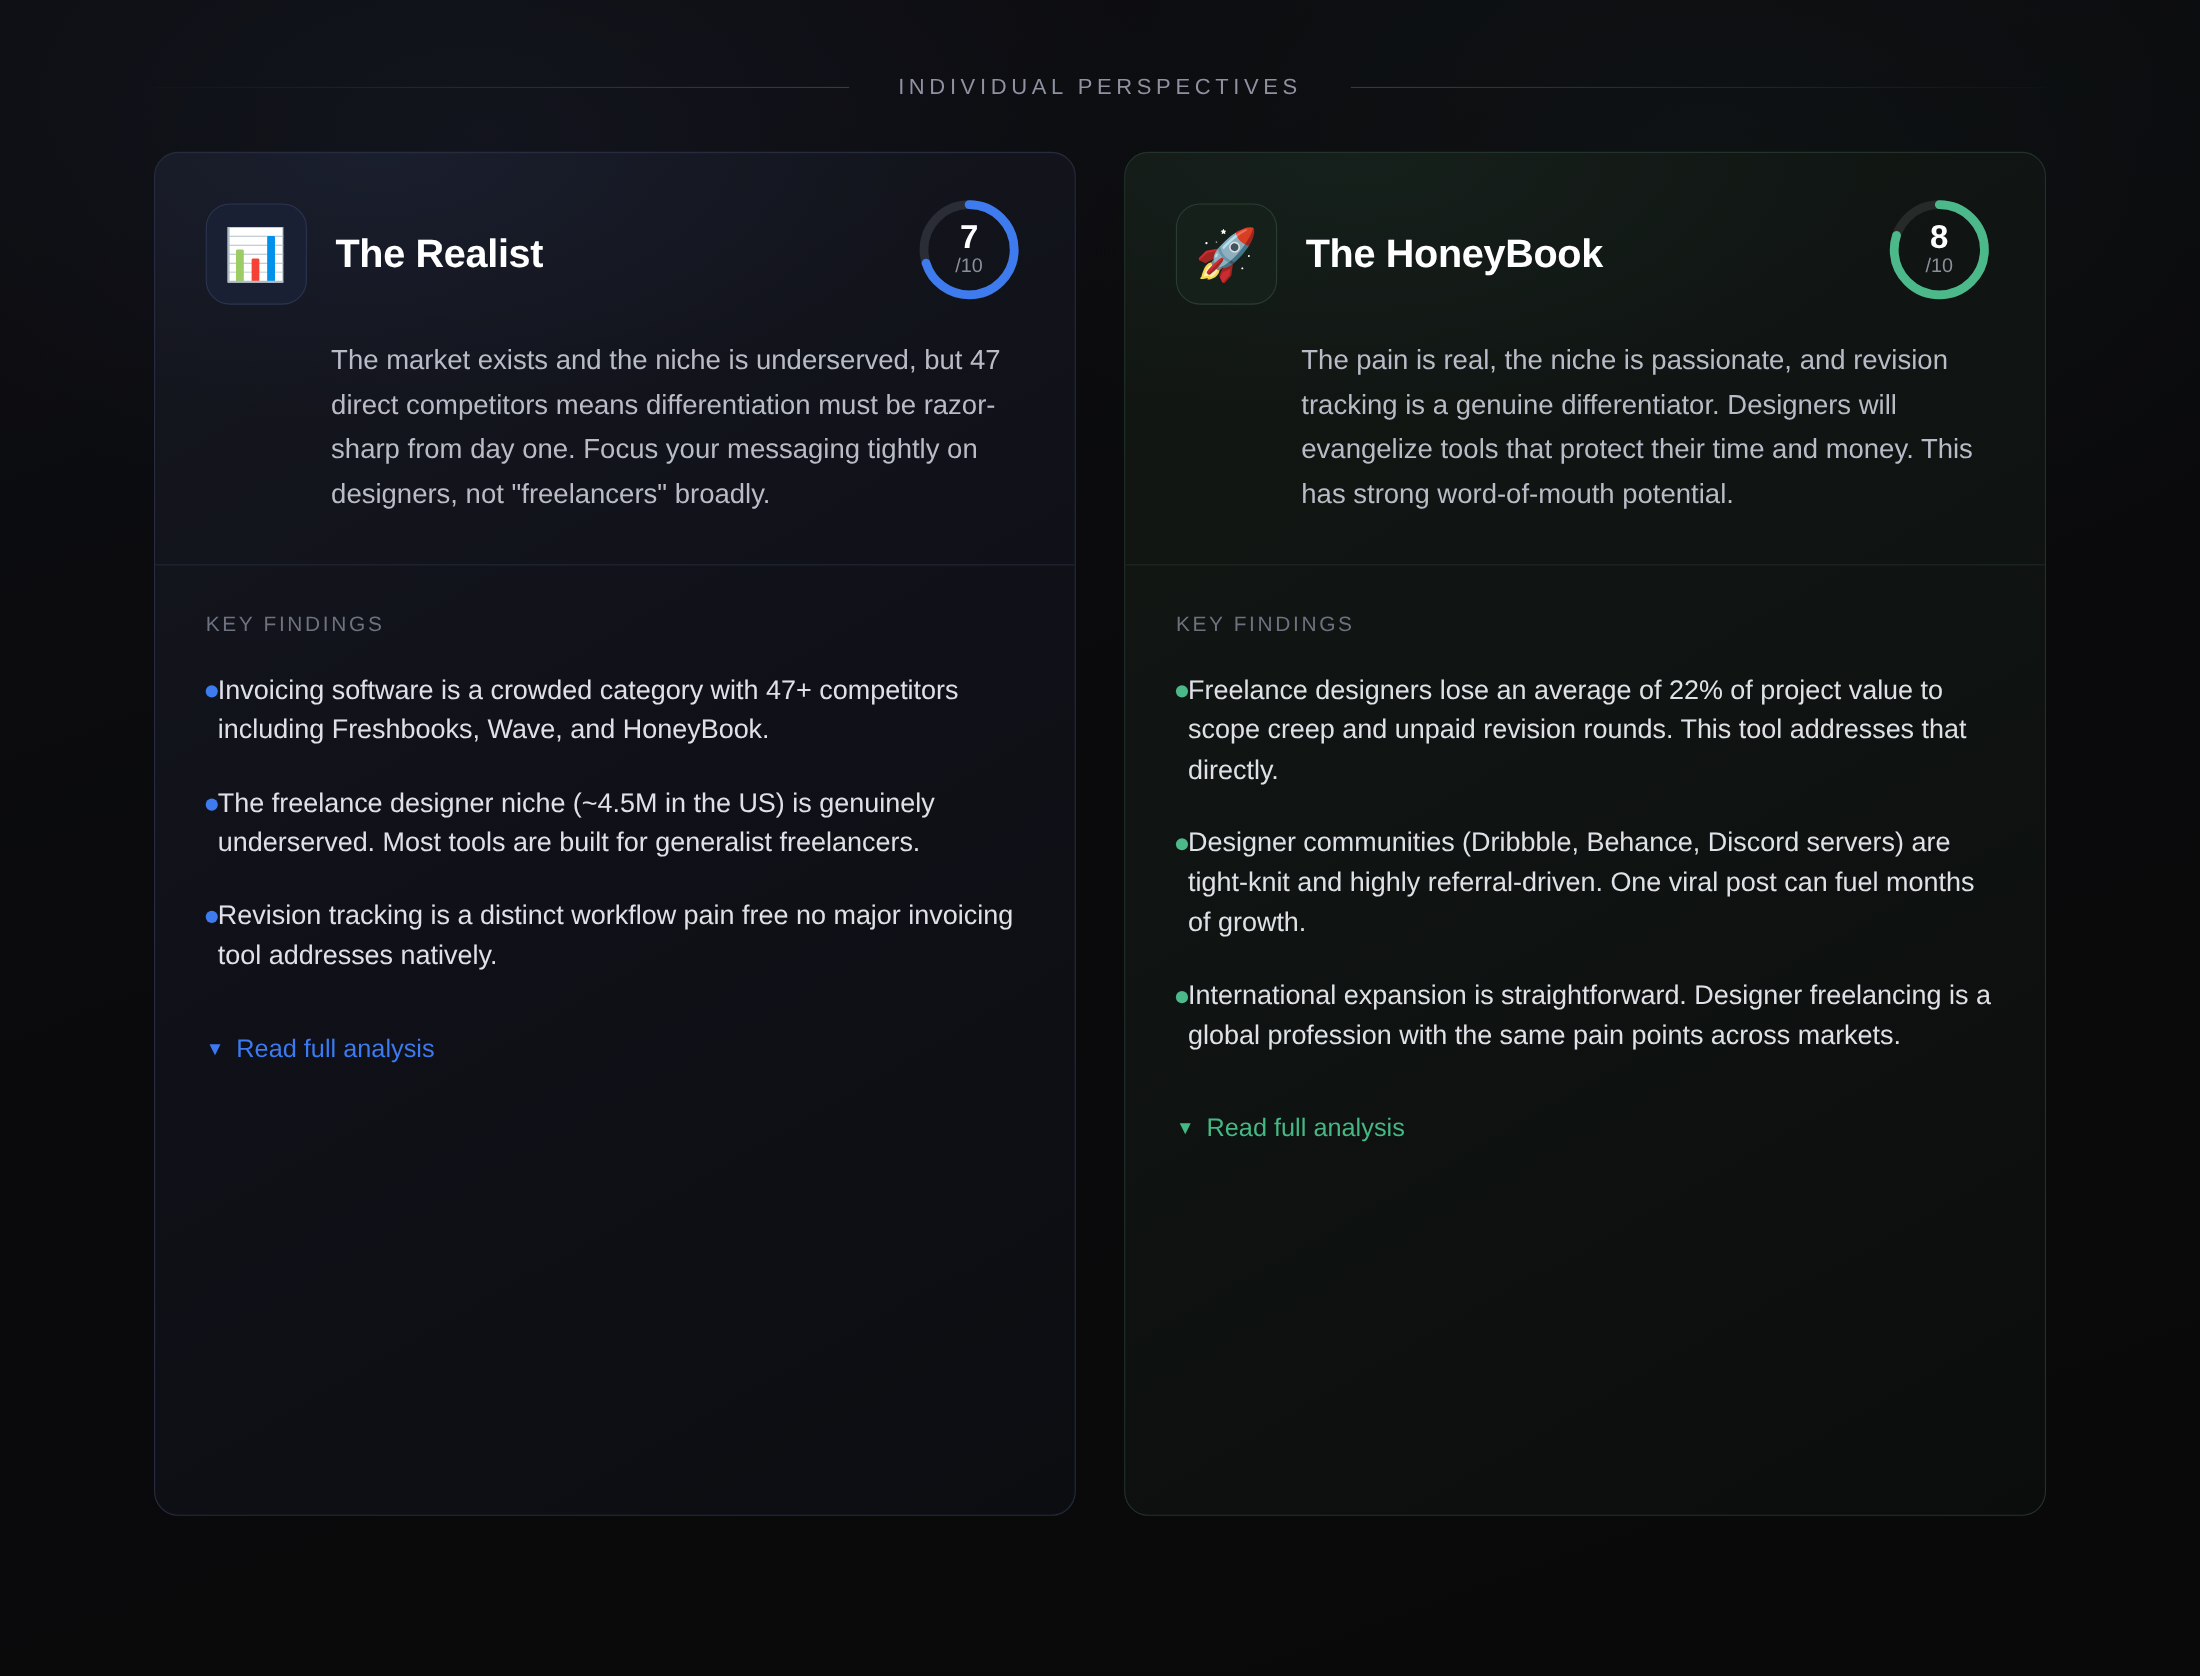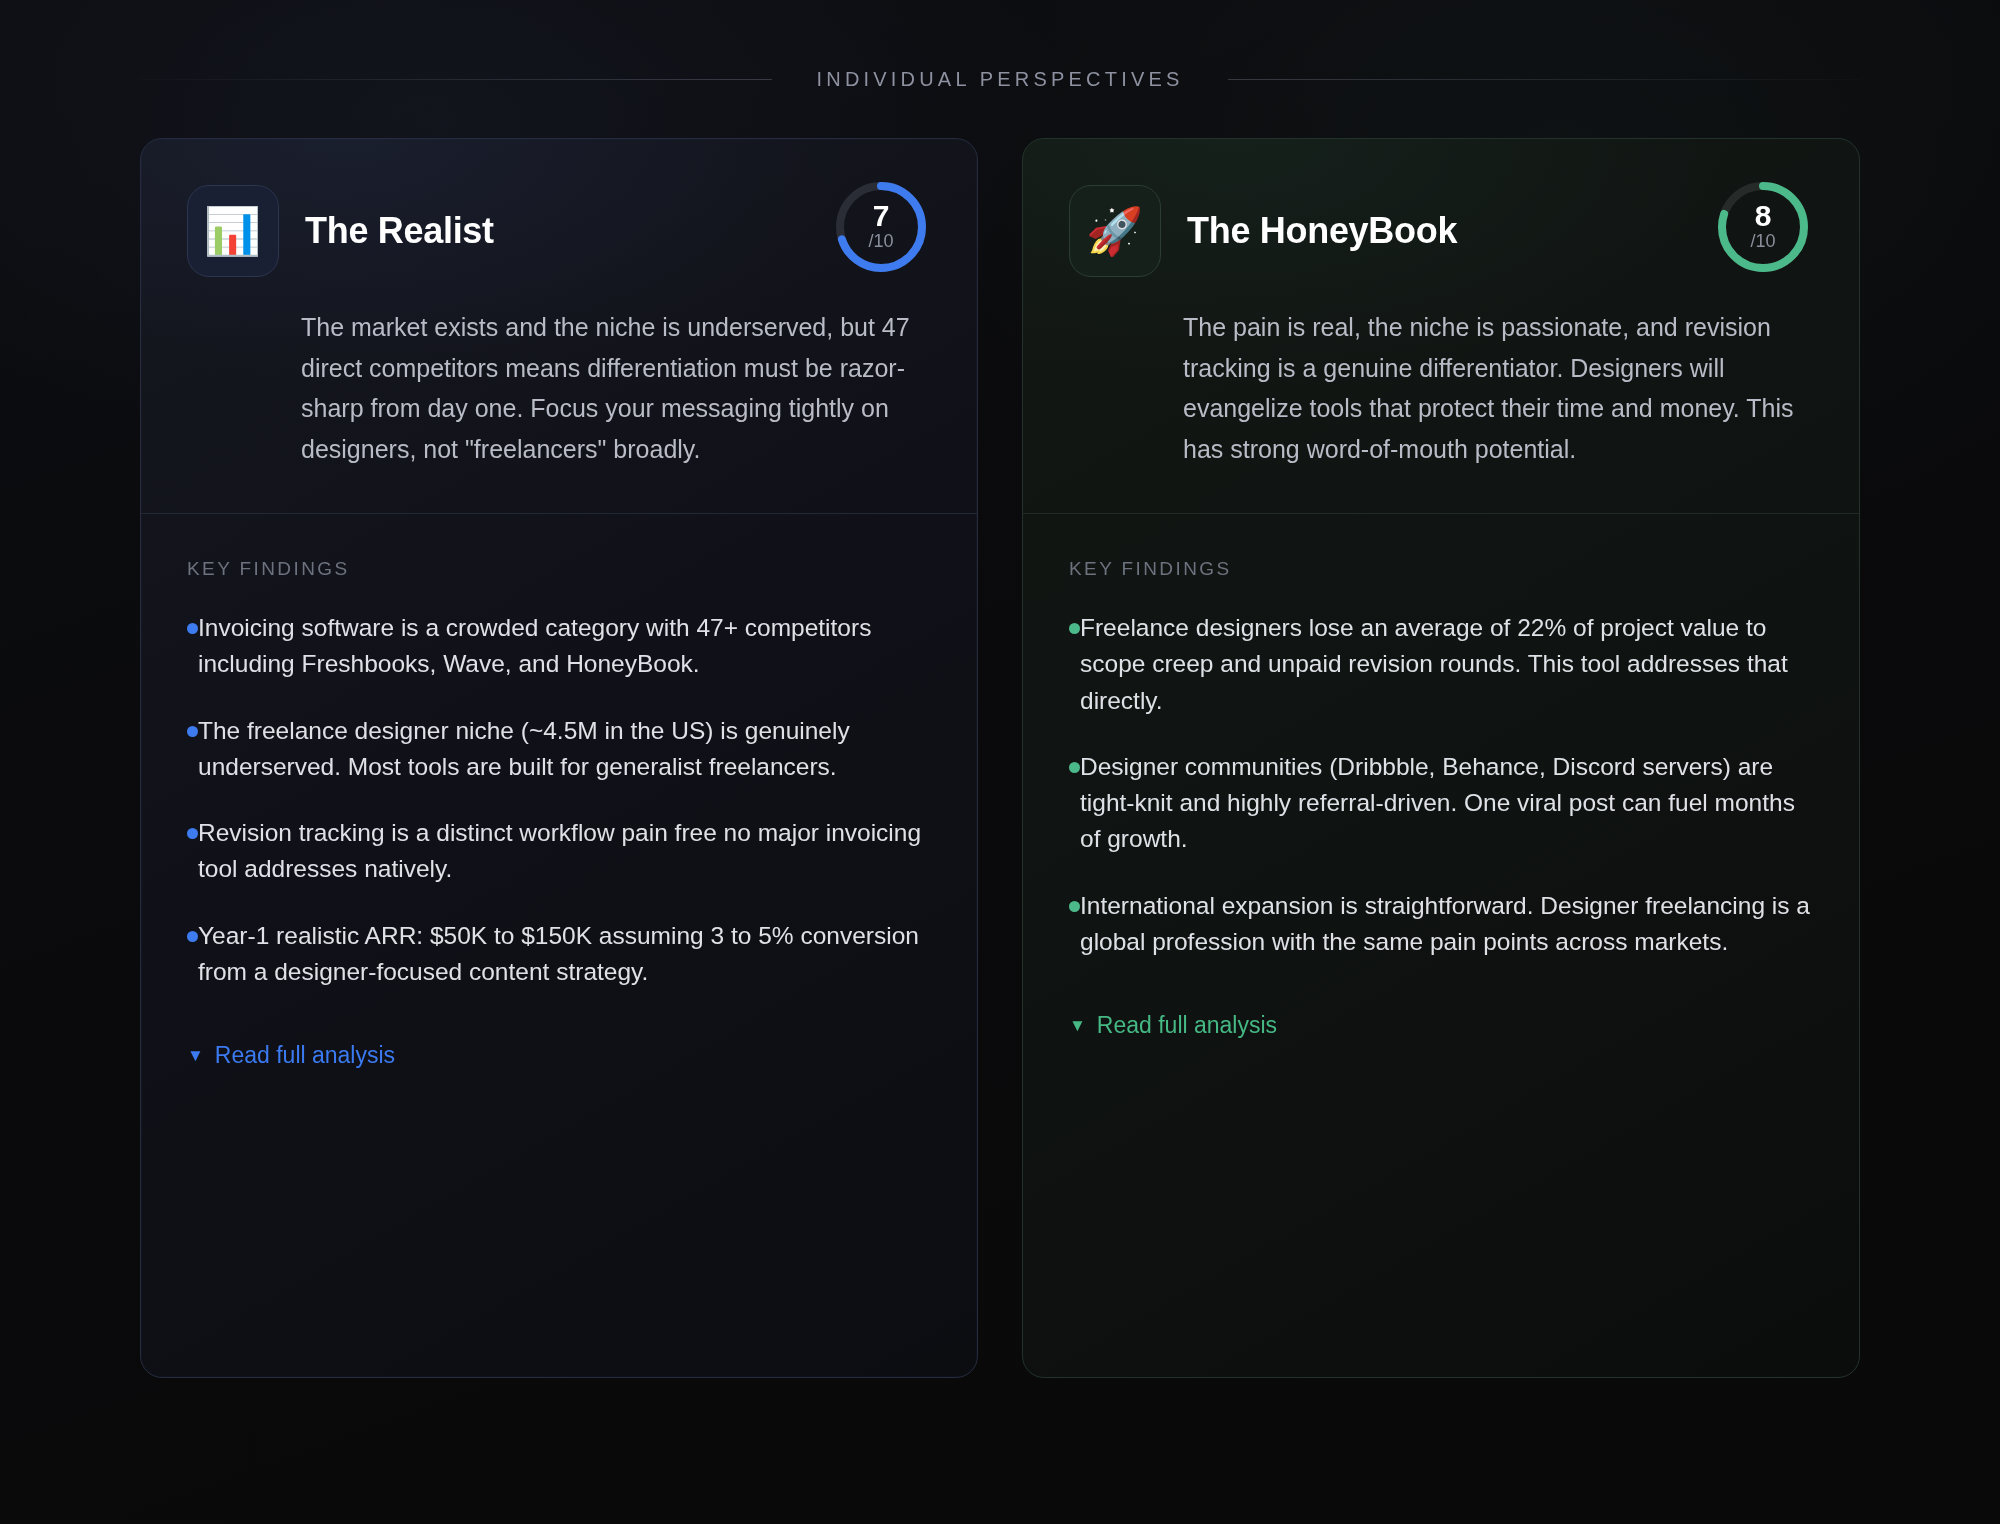--- a/index.html
+++ b/index.html
@@ -244,24 +244,20 @@
             <span class="finding-text">Invoicing software is a crowded category with 47+ competitors including Freshbooks, Wave, and HoneyBook.</span>
           </li>
           <li>
             <span class="dot"></span>
             <span class="finding-text">The freelance designer niche (~4.5M in the US) is genuinely underserved. Most tools are built for generalist freelancers.</span>
           </li>
           <li>
             <span class="dot"></span>
             <span class="finding-text">Revision tracking is a distinct workflow pain free no major invoicing tool addresses natively.</span>
           </li>
-          <li>
-            <span class="dot"></span>
-            <span class="finding-text">Year-1 realistic ARR: $50K to $150K assuming 3 to 5% conversion from a designer-focused content strategy.</span>
-          </li>
         </ul>
         <div class="read-more">
           <span class="caret">▼</span>
           <span>Read full analysis</span>
         </div>
       </div>
     </div>
 
     <div class="card optimist">
       <div class="card-head-wrap">

